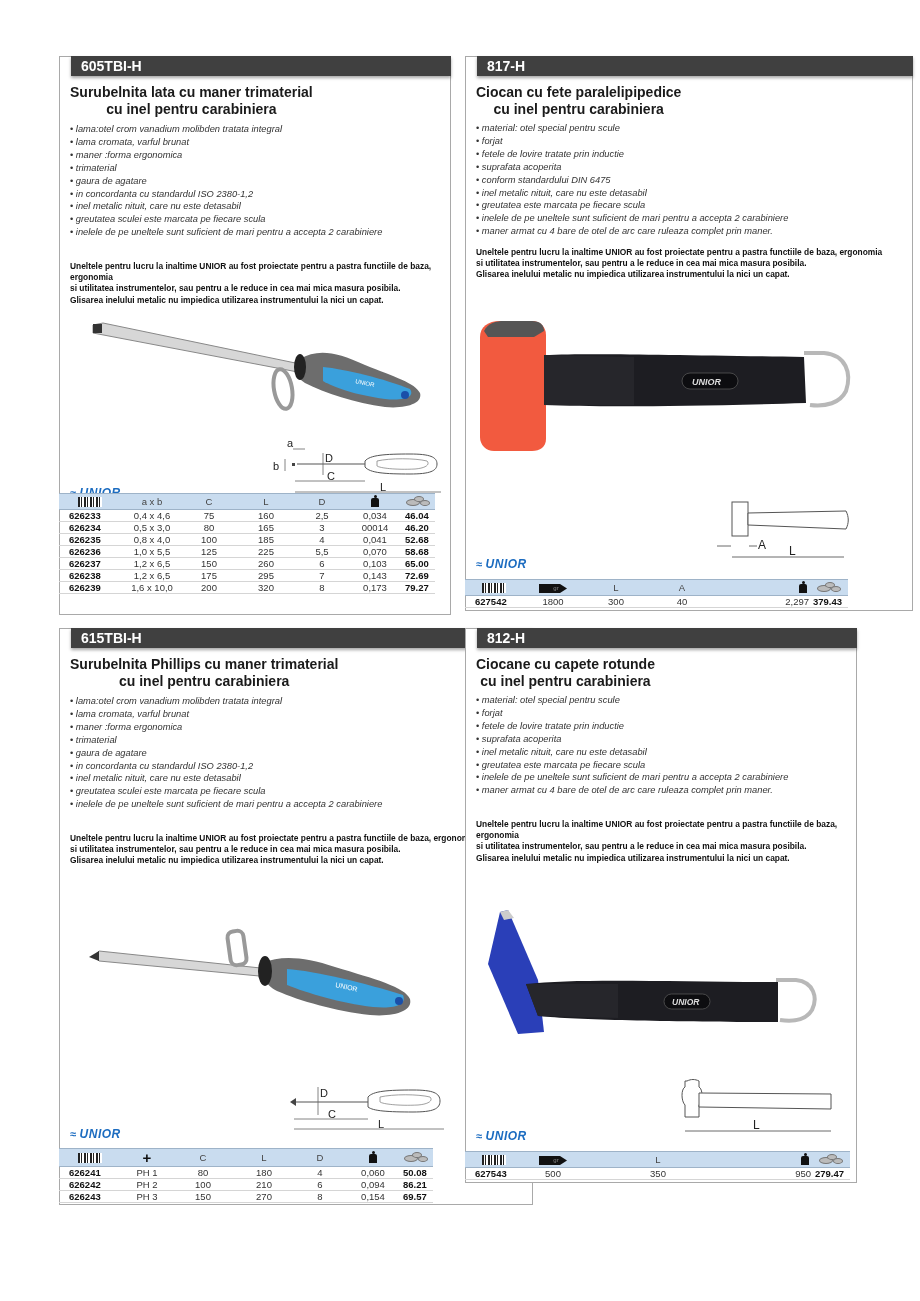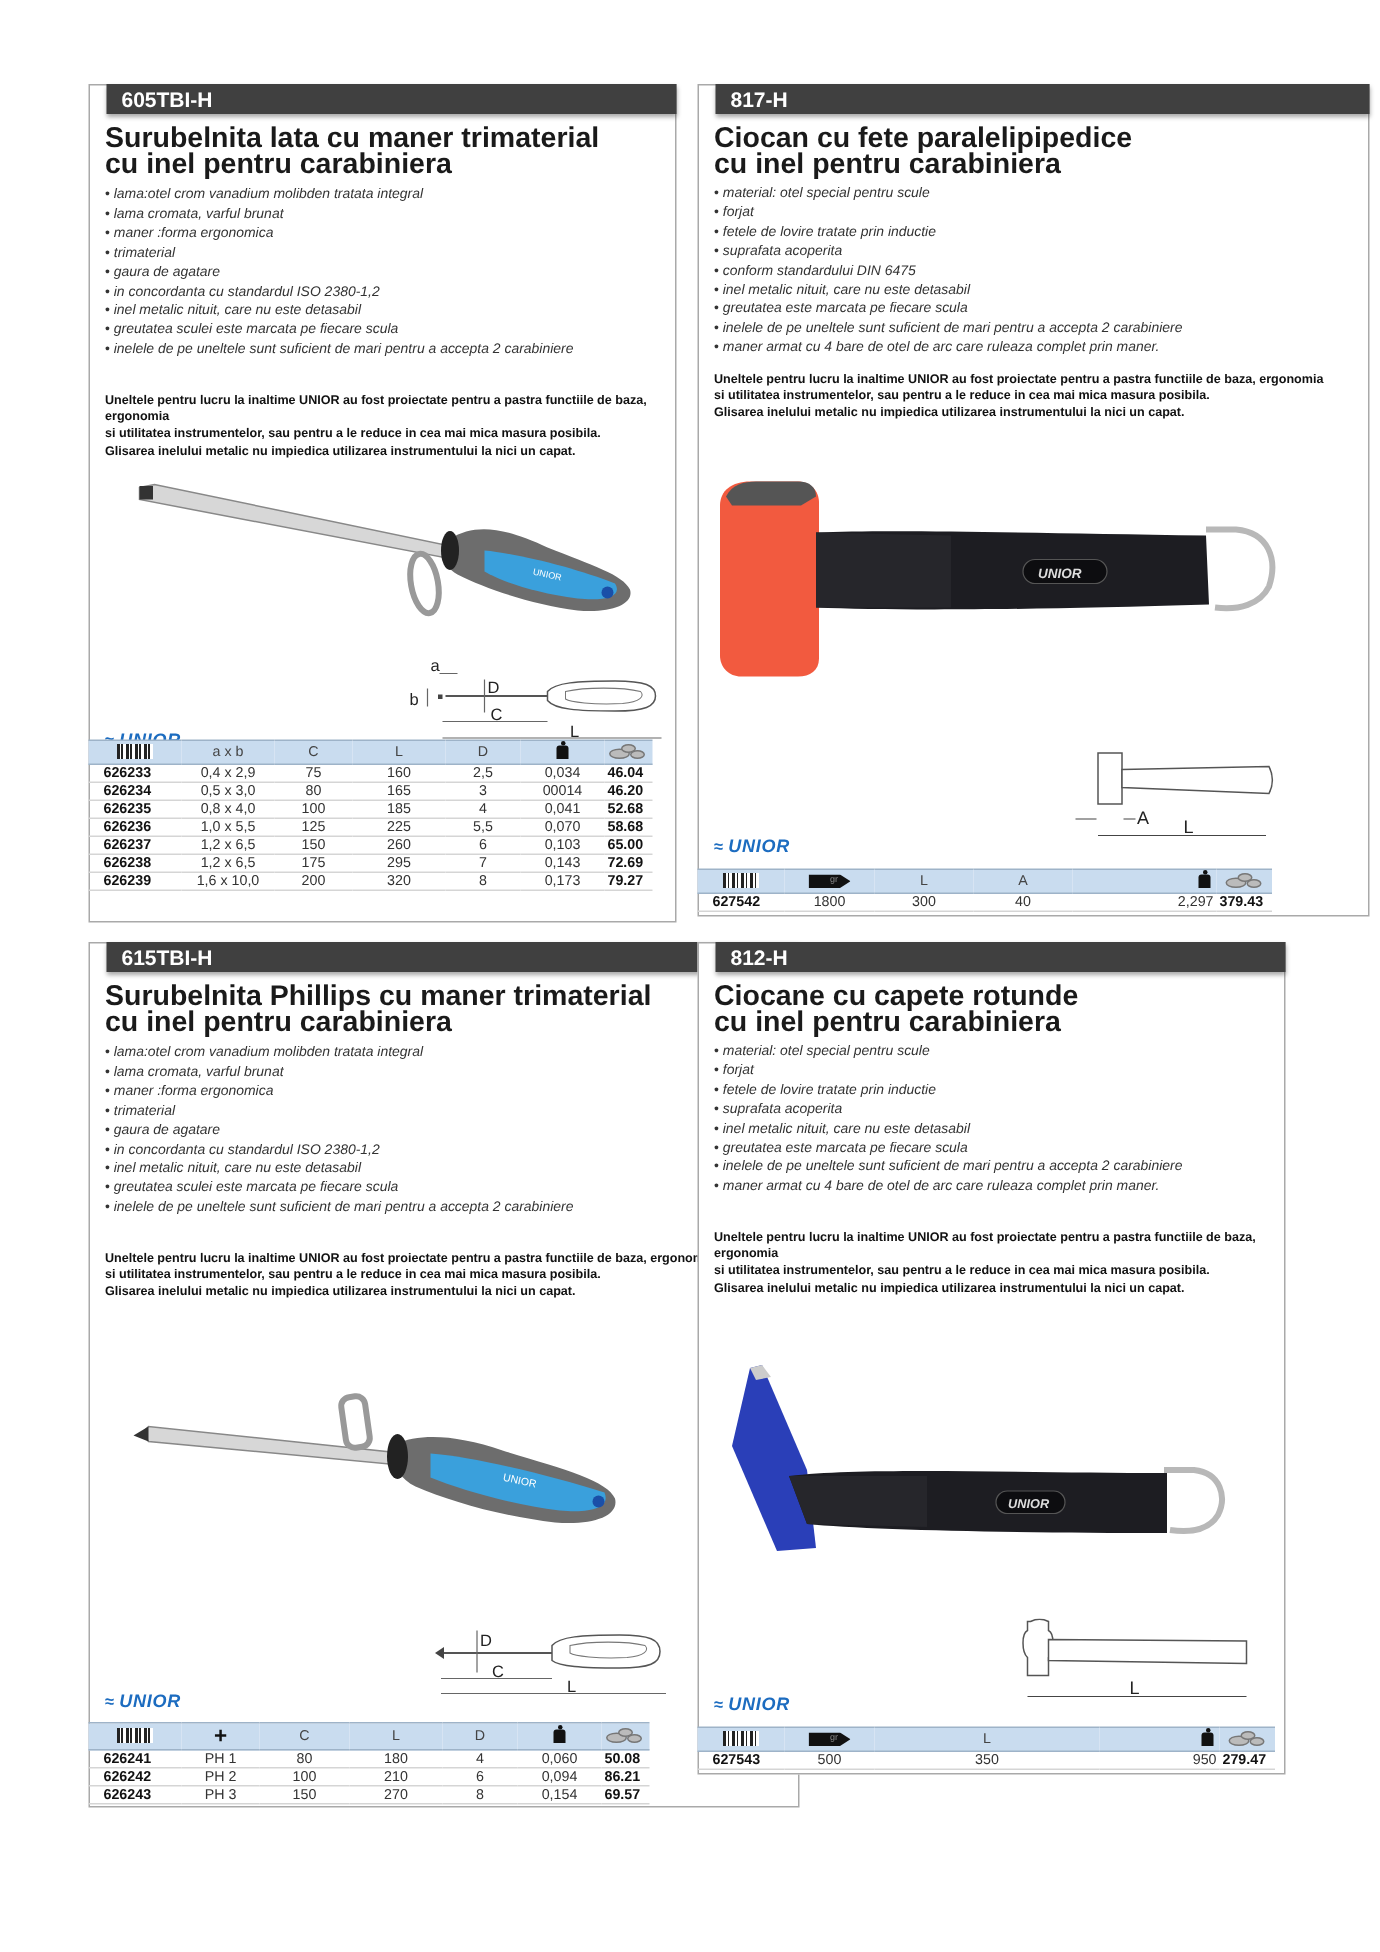--- a/index.html
+++ b/index.html
@@ -1,19 +1,19 @@
 <!DOCTYPE html>
 <html><head>
 <meta charset="utf-8">
 <style>
   * { box-sizing: border-box; margin: 0; padding: 0; }
   body { width: 920px; height: 1301px; background: #ffffff; font-family: "Liberation Sans", sans-serif; color: #1a1a1a; position: relative; overflow: hidden; }
   .panel { position: absolute; border: 1px solid #a9a9a9; background: #fff; }
   .panel-header { position: absolute; left: -1px; right: -1px; top: -1px; height: 20px; background: #404040; color: #fff; font-weight: bold; font-size: 14px; padding-left: 10px; line-height: 20px; box-shadow: 0 2px 3px rgba(0,0,0,0.35); margin-left: 12px; }
-  .title { position: absolute; left: 10px; top: 27px; font-size: 19px; font-weight: bold; line-height: 17px; color: #1a1a1a; }
+  .title { position: absolute; left: 10px; top: 27px; font-size: 14px; font-weight: bold; line-height: 17px; color: #1a1a1a; text-align: center; }
   .features { position: absolute; left: 10px; list-style: none; font-size: 9.3px; font-style: italic; color: #333; line-height: 12.9px; }
   .features li::before { content: "• "; font-style: normal; }
   .note { position: absolute; left: 10px; right: 10px; font-size: 8.4px; font-weight: bold; line-height: 11.2px; color: #111; }
   .logo { position: absolute; left: 10px; font-size: 12px; font-weight: bold; font-style: italic; color: #1c6cc0; letter-spacing: 0.5px; }
   .logo .mark { font-style: normal; font-size: 11px; margin-right: 3px; }
   table.spec { position: absolute; left: -1px; right: -1px; border-collapse: collapse; font-size: 9.5px; }
   table.spec th { background: #c9dcef; font-weight: normal; color: #444; height: 16px; border-top: 1px solid #9eb3c8; border-bottom: 1px solid #9eb3c8; }
   table.spec td { height: 11.5px; text-align: center; color: #333; border-bottom: 1px solid #d5d5d5; padding: 0 2px; }
   table.spec td.code { font-weight: bold; color: #111; text-align: left; padding-left: 10px; }
   table.spec td.price { font-weight: bold; color: #111; text-align: right; padding-right: 6px; }
@@ -89,21 +89,21 @@
         <th style="width:52px;">C</th>
         <th style="width:62px;">L</th>
         <th style="width:50px;">D</th>
         <th style="width:56px;"><span class="weight-icon"></span></th>
         <th><span class="coins-icon"><span style="left:0;top:3px;width:14px;height:7px;"></span><span style="left:8px;top:0;width:10px;height:6px;"></span><span style="left:14px;top:4px;width:10px;height:6px;"></span></span></th>
       </tr>
     </thead>
     <tbody>
       <tr>
         <td class="code">626233</td>
-          <td>0,4 x 2,9</td>
+          <td>0,4 x 4,6</td>
           <td>75</td>
           <td>160</td>
           <td>2,5</td>
           <td>0,034</td>
           <td class="price">46.04</td>
       </tr>
       <tr>
         <td class="code">626234</td>
           <td>0,5 x 3,0</td>
           <td>80</td>

